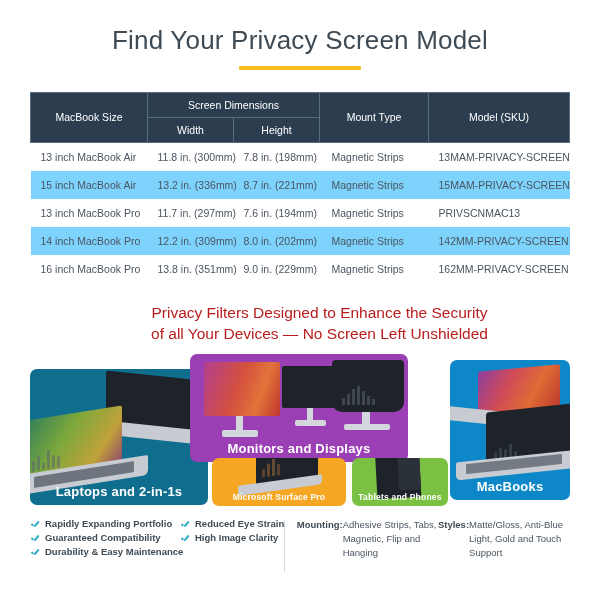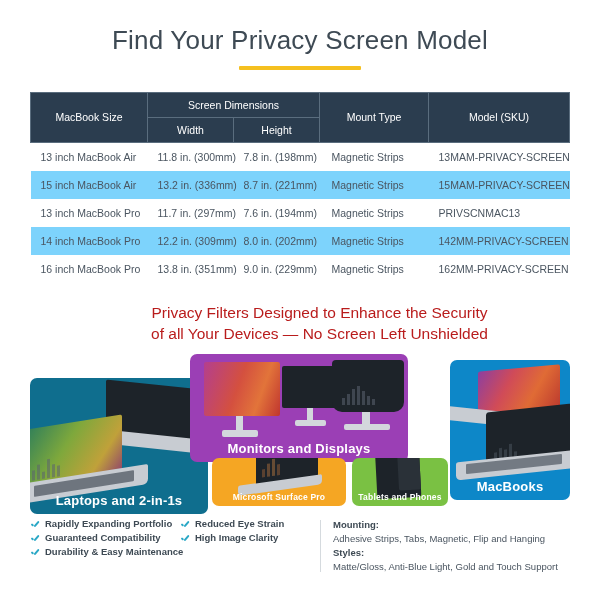--- a/index.html
+++ b/index.html
@@ -47,21 +47,21 @@
     line-height:1.35;font-weight:400;padding-left:39px;
   }
 
   
   .collage{position:relative;margin:10px 30px 0 30px;width:540px;height:152px;}
   .panel{position:absolute;border-radius:7px;overflow:hidden;}
   .panel .cap{
     position:absolute;left:0;right:0;bottom:6px;text-align:center;color:#ffffff;
     font-size:13px;font-weight:bold;letter-spacing:.2px;
   }
-  .p-laptops{left:0;top:24px;width:178px;height:136px;background:#0f6e8e;}
+  .p-laptops{left:0;top:15px;width:178px;height:136px;background:#0f6e8e;}
   .p-monitors{left:160px;top:0;width:218px;height:108px;background:#9b3fb5;}
   .p-surface{left:182px;top:104px;width:134px;height:48px;background:#f5a623;}
   .p-tablets{left:322px;top:104px;width:96px;height:48px;background:#7ac143;}
   .p-macbooks{left:420px;top:6px;width:120px;height:140px;background:#0d87c8;}
   .p-surface .cap,.p-tablets .cap{bottom:4px;font-size:8.5px;}
 
   
   .scr{position:absolute;background:#1d2329;border-radius:2px;}
   .base{position:absolute;background:#c8ccd2;border-radius:2px;}
   .grad-warm{
@@ -96,21 +96,21 @@
   .check:before{
     content:"";position:absolute;left:1px;top:5px;width:3px;height:1.7px;background:#2aa8c6;
     transform:rotate(45deg);border-radius:1px;
   }
   .check:after{
     content:"";position:absolute;left:2.6px;top:4.2px;width:7px;height:1.7px;background:#2aa8c6;
     transform:rotate(-50deg);border-radius:1px;
   }
   .feat-label{font-size:9.5px;color:#3e4a54;font-weight:bold;white-space:nowrap;}
   .vdiv{width:1px;align-self:stretch;background:#d5dade;margin:2px 12px 2px 0;}
-  .mount-col{display:flex;flex-direction:column;}
+  .mount-col{display:flex;flex-direction:row;}
   .mount-title{font-size:9.5px;font-weight:bold;color:#3e4a54;line-height:1.45;}
   .mount-text{font-size:9.5px;color:#4a5560;line-height:1.45;}
 </style>
 </head>
 <body>
 
 <div class="page">
 
   <div class="title-wrap">
     <div class="page-title">Find Your Privacy Screen Model</div>

